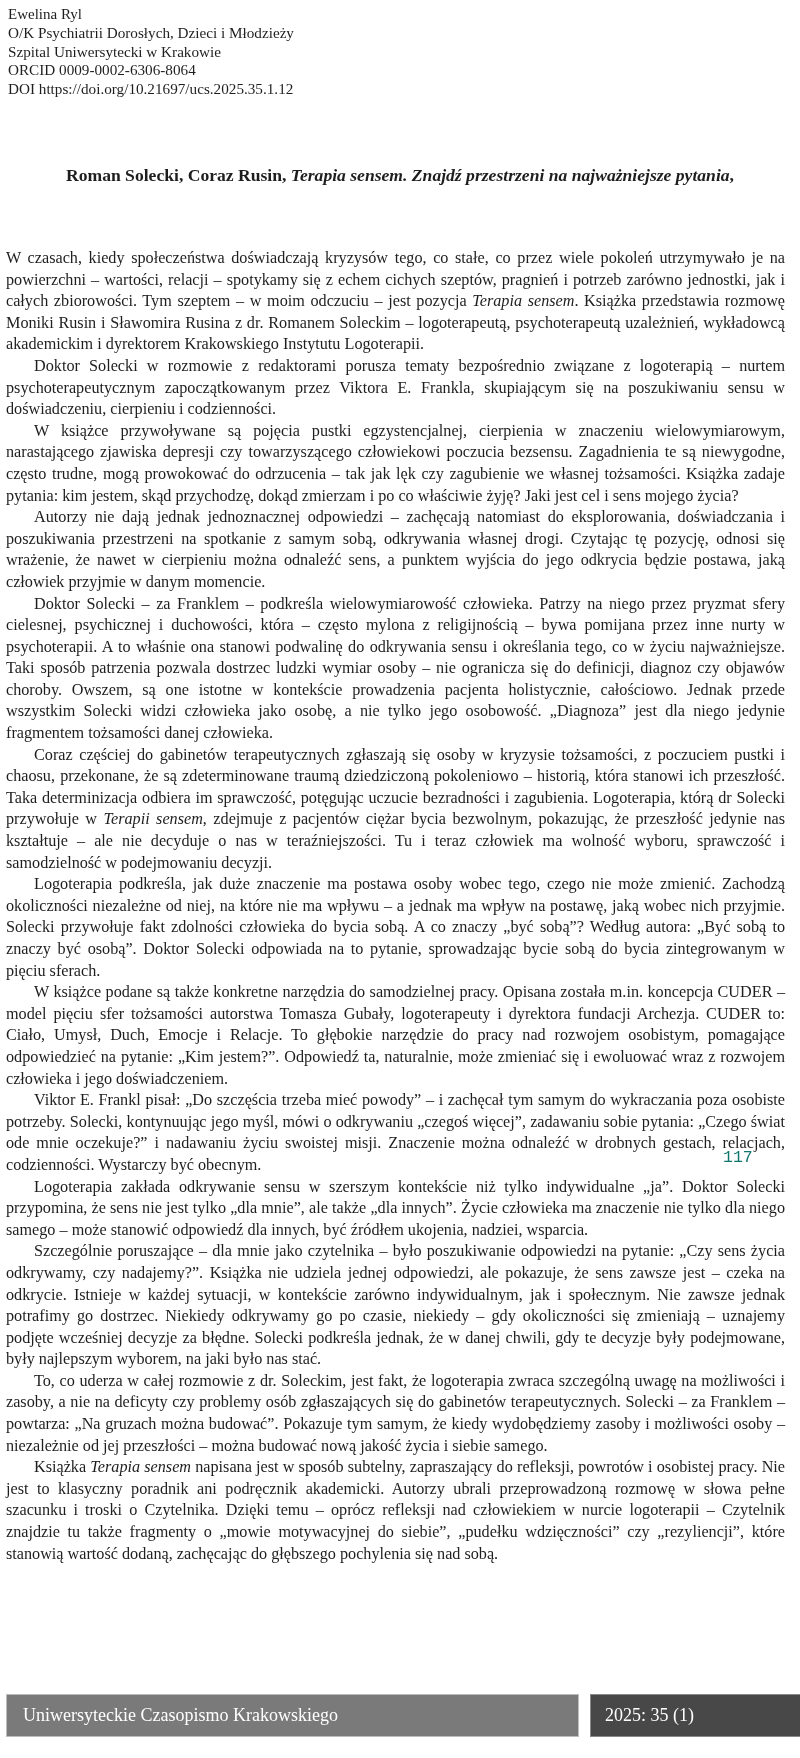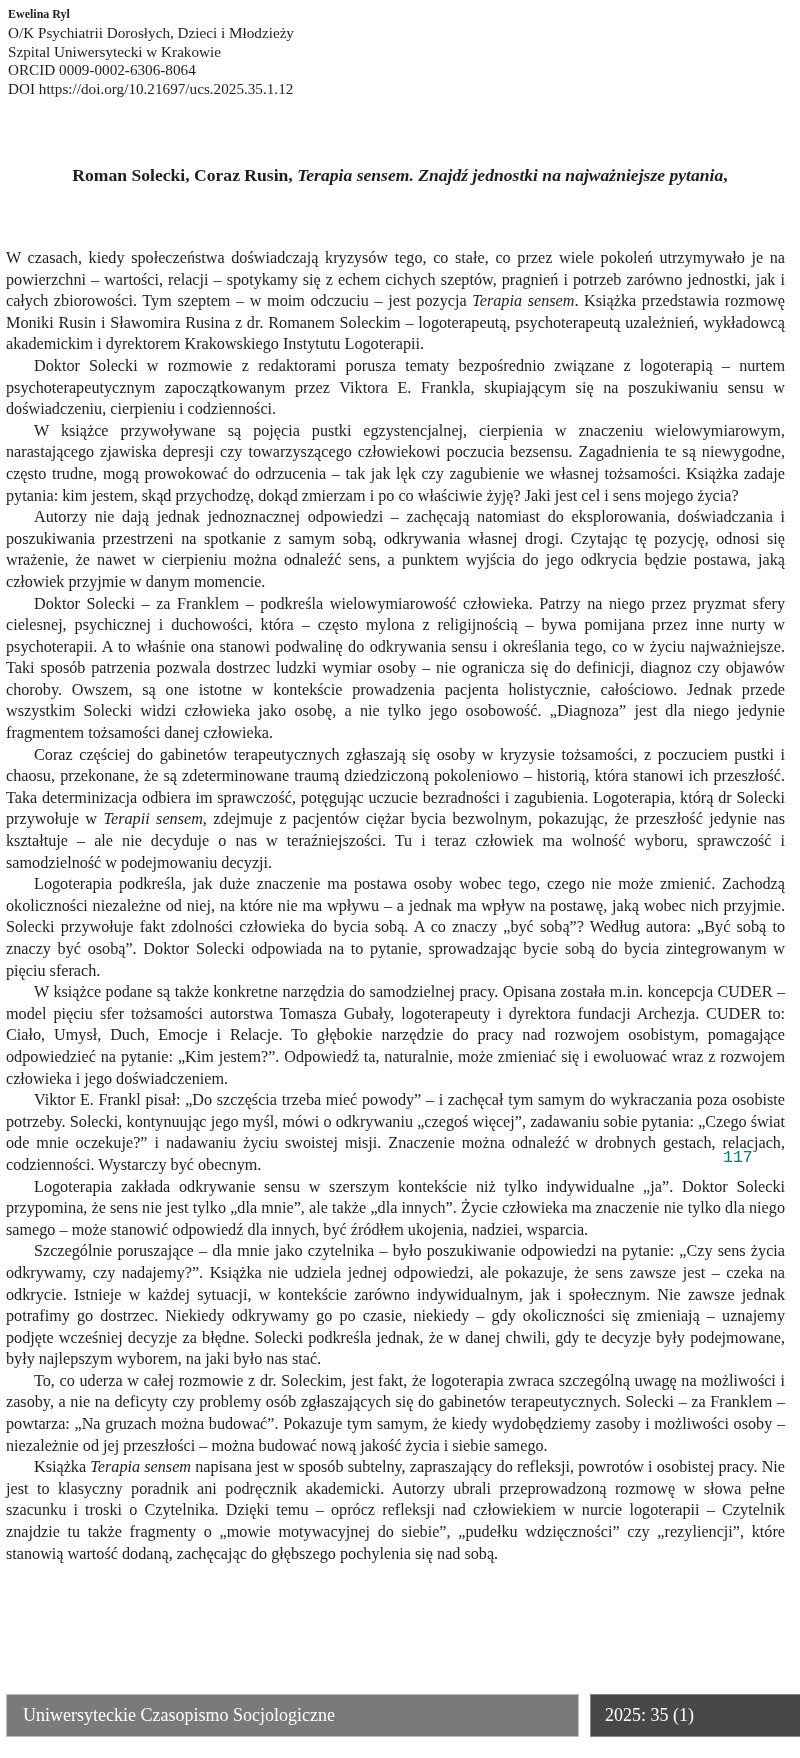--- a/index.html
+++ b/index.html
@@ -5,21 +5,21 @@
   html, body { margin: 0; padding: 0; background: #ffffff; }
   body {
     width: 800px; height: 1758px; position: relative; overflow: hidden;
     font-family: "Liberation Serif", "DejaVu Serif", serif;
     color: #1e1e1e;
   }
   .author-block {
     position: absolute; left: 8px; top: 4px;
     font-size: 15.2px; line-height: 18.5px;
   }
-  .author-name { font-weight: bold; font-size: 12px; line-height: 20px; }
+  .author-name { font-weight: normal; font-size: 15px; line-height: 20px; }
   .book-title {
     position: absolute; left: 20px; top: 164px; width: 760px;
     text-align: center; font-weight: bold; font-size: 17.6px; line-height: 22.5px;
   }
   .book-title i { font-style: italic; }
   .body-text {
     position: absolute; left: 6px; top: 248px; width: 779px;
     font-size: 16.2px; line-height: 21.6px; text-align: justify;
     hyphens: manual;
   }
@@ -46,35 +46,35 @@
 
 <div class="author-block">
   <div class="author-name">Ewelina Ryl</div>
   <div>O/K Psychiatrii Dorosłych, Dzieci i Młodzieży</div>
   <div>Szpital Uniwersytecki w Krakowie</div>
   <div>ORCID 0009-0002-6306-8064</div>
   <div>DOI https://doi.org/10.21697/ucs.2025.35.1.12</div>
 </div>
 
 <div class="book-title">
-  <span>Roman Solecki, Coraz Rusin, </span><i>Terapia sensem. Znajdź jednostki na najważniejsze pytania</i><span>,</span><br>
+  <span>Roman Solecki, Coraz Rusin, </span><i>Terapia sensem. Znajdź przestrzeni na najważniejsze pytania</i><span>,</span><br>
 </div>
 
 <div class="body-text">
   <p class="first"><span>W czasach, kiedy społeczeństwa doświadczają kryzysów tego, co stałe, co przez wiele pokoleń utrzymywało je na powierzchni – wartości, relacji – spotykamy się z echem cichych szeptów, pragnień i potrzeb zarówno jednostki, jak i całych zbiorowości. Tym szeptem – w moim odczuciu – jest pozycja </span><i>Terapia sensem</i><span>. Książka przedstawia rozmowę Moniki Rusin i Sławomira Rusina z dr. Romanem Soleckim – logoterapeutą, psychoterapeutą uzależnień, wykładowcą akademickim i dyrektorem Krakowskiego Instytutu Logoterapii.</span></p>
   <p>Doktor Solecki w rozmowie z redaktorami porusza tematy bezpośrednio związane z logoterapią – nurtem psychoterapeutycznym zapoczątkowanym przez Viktora E. Frankla, skupiającym się na poszukiwaniu sensu w doświadczeniu, cierpieniu i codzienności.</p>
   <p>W książce przywoływane są pojęcia pustki egzystencjalnej, cierpienia w znaczeniu wielowymiarowym, narastającego zjawiska depresji czy towarzyszącego człowiekowi poczucia bezsensu. Zagadnienia te są niewygodne, często trudne, mogą prowokować do odrzucenia – tak jak lęk czy zagubienie we własnej tożsamości. Książka zadaje pytania: kim jestem, skąd przychodzę, dokąd zmierzam i po co właściwie żyję? Jaki jest cel i sens mojego życia?</p>
   <p>Autorzy nie dają jednak jednoznacznej odpowiedzi – zachęcają natomiast do eksplorowania, doświadczania i poszukiwania przestrzeni na spotkanie z samym sobą, odkrywania własnej drogi. Czytając tę pozycję, odnosi się wrażenie, że nawet w cierpieniu można odnaleźć sens, a punktem wyjścia do jego odkrycia będzie postawa, jaką człowiek przyjmie w danym momencie.</p>
   <p>Doktor Solecki – za Franklem – podkreśla wielowymiarowość człowieka. Patrzy na niego przez pryzmat sfery cielesnej, psychicznej i duchowości, która – często mylona z religijnością – bywa pomijana przez inne nurty w psychoterapii. A to właśnie ona stanowi podwalinę do odkrywania sensu i określania tego, co w życiu najważniejsze. Taki sposób patrzenia pozwala dostrzec ludzki wymiar osoby – nie ogranicza się do definicji, diagnoz czy objawów choroby. Owszem, są one istotne w kontekście prowadzenia pacjenta holistycznie, całościowo. Jednak przede wszystkim Solecki widzi człowieka jako osobę, a nie tylko jego osobowość. „Diagnoza” jest dla niego jedynie fragmentem tożsamości danej człowieka.</p>
   <p><span>Coraz częściej do gabinetów terapeutycznych zgłaszają się osoby w kryzysie tożsamości, z poczuciem pustki i chaosu, przekonane, że są zdeterminowane traumą dziedziczoną pokoleniowo – historią, która stanowi ich przeszłość. Taka determinizacja odbiera im sprawczość, potęgując uczucie bezradności i zagubienia. Logoterapia, którą dr Solecki przywołuje w </span><i>Terapii sensem</i><span>, zdejmuje z pacjentów ciężar bycia bezwolnym, pokazując, że przeszłość jedynie nas kształtuje – ale nie decyduje o nas w teraźniejszości. Tu i teraz człowiek ma wolność wyboru, sprawczość i samodzielność w podejmowaniu decyzji.</span></p>
   <p>Logoterapia podkreśla, jak duże znaczenie ma postawa osoby wobec tego, czego nie może zmienić. Zachodzą okoliczności niezależne od niej, na które nie ma wpływu – a jednak ma wpływ na postawę, jaką wobec nich przyjmie. Solecki przywołuje fakt zdolności człowieka do bycia sobą. A co znaczy „być sobą”? Według autora: „Być sobą to znaczy być osobą”. Doktor Solecki odpowiada na to pytanie, sprowadzając bycie sobą do bycia zintegrowanym w pięciu sferach.</p>
   <p>W książce podane są także konkretne narzędzia do samodzielnej pracy. Opisana została m.in. koncepcja CUDER – model pięciu sfer tożsamości autorstwa Tomasza Gubały, logoterapeuty i dyrektora fundacji Archezja. CUDER to: Ciało, Umysł, Duch, Emocje i Relacje. To głębokie narzędzie do pracy nad rozwojem osobistym, pomagające odpowiedzieć na pytanie: „Kim jestem?”. Odpowiedź ta, naturalnie, może zmieniać się i ewoluować wraz z rozwojem człowieka i jego doświadczeniem.</p>
   <p>Viktor E. Frankl pisał: „Do szczęścia trzeba mieć powody” – i zachęcał tym samym do wykraczania poza osobiste potrzeby. Solecki, kontynuując jego myśl, mówi o odkrywaniu „czegoś więcej”, zadawaniu sobie pytania: „Czego świat ode mnie oczekuje?” i nadawaniu życiu swoistej misji. Znaczenie można odnaleźć w drobnych gestach, relacjach, codzienności. Wystarczy być obecnym.</p>
   <p>Logoterapia zakłada odkrywanie sensu w szerszym kontekście niż tylko indywidualne „ja”. Doktor Solecki przypomina, że sens nie jest tylko „dla mnie”, ale także „dla innych”. Życie człowieka ma znaczenie nie tylko dla niego samego – może stanowić odpowiedź dla innych, być źródłem ukojenia, nadziei, wsparcia.</p>
   <p>Szczególnie poruszające – dla mnie jako czytelnika – było poszukiwanie odpowiedzi na pytanie: „Czy sens życia odkrywamy, czy nadajemy?”. Książka nie udziela jednej odpowiedzi, ale pokazuje, że sens zawsze jest – czeka na odkrycie. Istnieje w każdej sytuacji, w kontekście zarówno indywidualnym, jak i społecznym. Nie zawsze jednak potrafimy go dostrzec. Niekiedy odkrywamy go po czasie, niekiedy – gdy okoliczności się zmieniają – uznajemy podjęte wcześniej decyzje za błędne. Solecki podkreśla jednak, że w danej chwili, gdy te decyzje były podejmowane, były najlepszym wyborem, na jaki było nas stać.</p>
   <p>To, co uderza w całej rozmowie z dr. Soleckim, jest fakt, że logoterapia zwraca szczególną uwagę na możliwości i zasoby, a nie na deficyty czy problemy osób zgłaszających się do gabinetów terapeutycznych. Solecki – za Franklem – powtarza: „Na gruzach można budować”. Pokazuje tym samym, że kiedy wydobędziemy zasoby i możliwości osoby – niezależnie od jej przeszłości – można budować nową jakość życia i siebie samego.</p>
   <p><span>Książka </span><i>Terapia sensem</i><span> napisana jest w sposób subtelny, zapraszający do refleksji, powrotów i osobistej pracy. Nie jest to klasyczny poradnik ani podręcznik akademicki. Autorzy ubrali przeprowadzoną rozmowę w słowa pełne szacunku i troski o Czytelnika. Dzięki temu – oprócz refleksji nad człowiekiem w nurcie logoterapii – Czytelnik znajdzie tu także fragmenty o „mowie motywacyjnej do siebie”, „pudełku wdzięczności” czy „rezyliencji”, które stanowią wartość dodaną, zachęcając do głębszego pochylenia się nad sobą.</span></p>
 </div>
 
 <div class="page-number">117</div>
 
-<div class="footer-left">Uniwersyteckie Czasopismo Socjologiczne</div>
+<div class="footer-left">Uniwersyteckie Czasopismo Krakowskiego</div>
 <div class="footer-right">2025: 35 (1)</div>
 
 </body></html>

